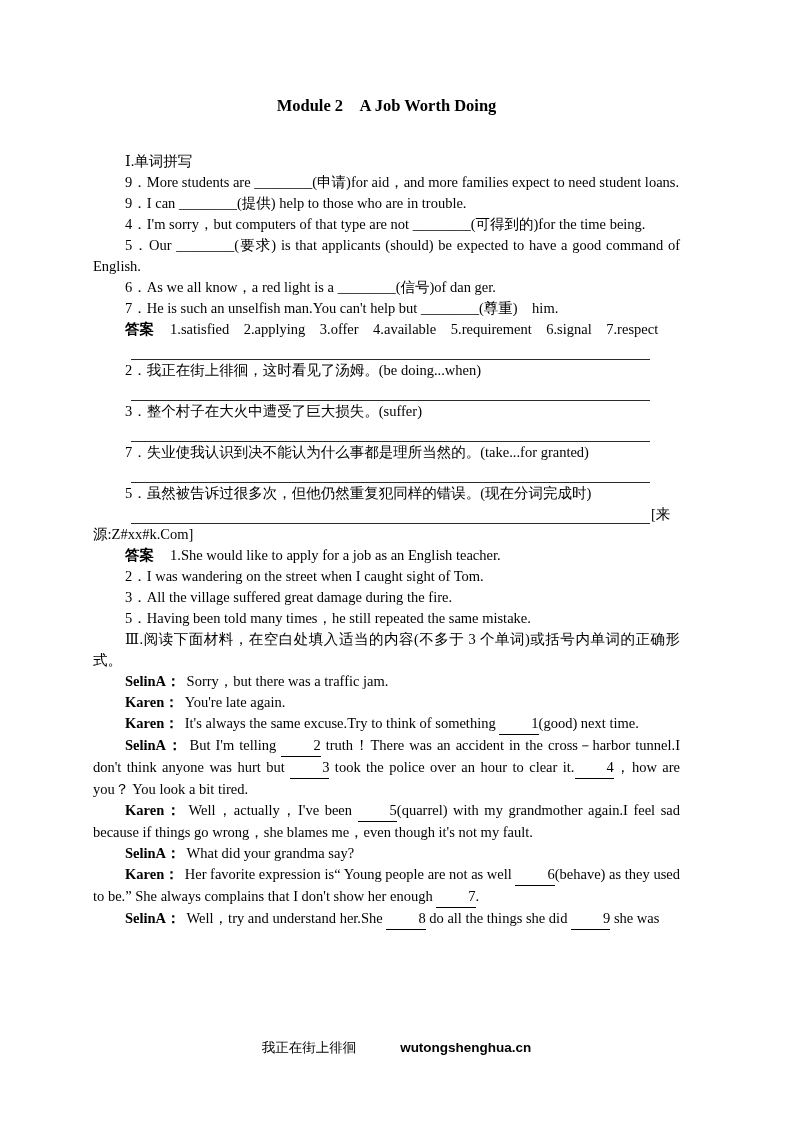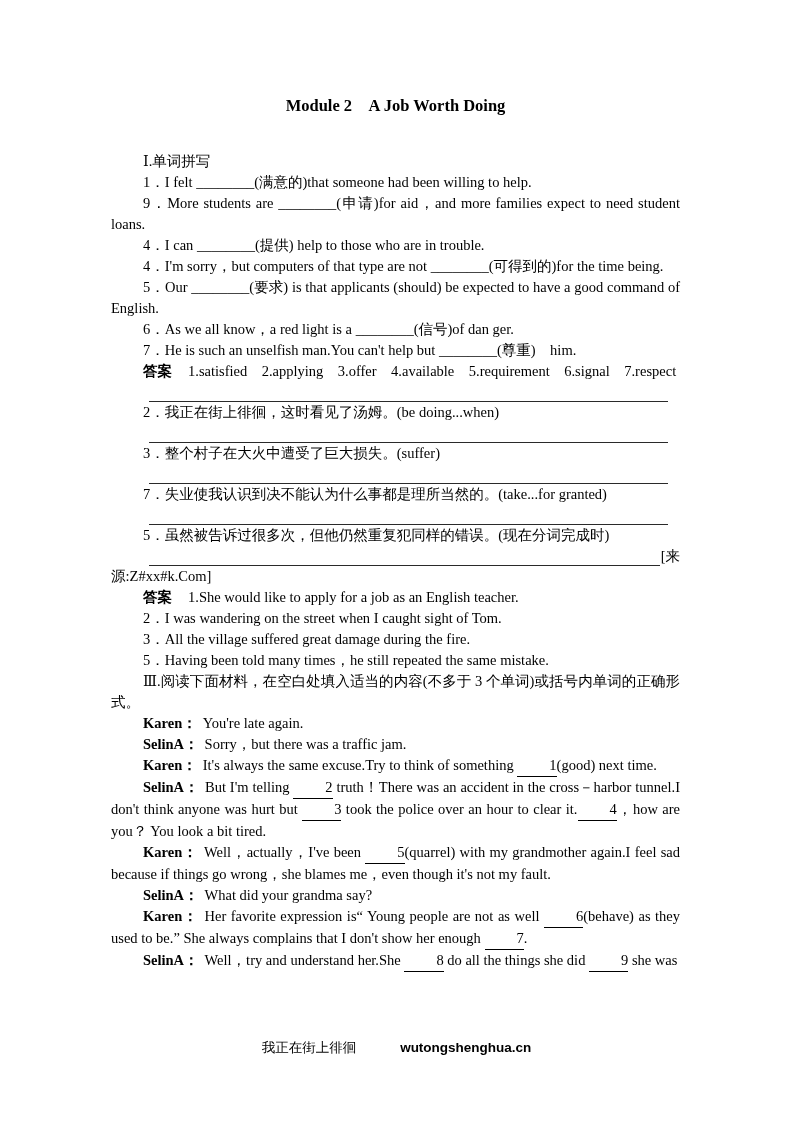--- a/index.html
+++ b/index.html
@@ -5,21 +5,21 @@
   html, body { margin: 0; padding: 0; background: #ffffff; }
   .page {
     position: relative;
     width: 793px;
     height: 1122px;
     background: #ffffff;
     color: #000000;
     font-family: "Liberation Serif", "DejaVu Serif", serif;
     overflow: hidden;
   }
-  .content { padding: 95px 113px 0 93px; margin-left: 18px; }
+  .content { padding: 95px 113px 0 93px; }
   .title {
     font-size: 16.5px;
     font-weight: 700;
     text-align: center;
     margin: 0 0 35px 0;
     line-height: 21px;
   }
   .para {
     margin: 0;
     font-size: 14.5px;
@@ -72,23 +72,22 @@
 </style>
 </head>
 <body>
 
 <div class="page">
   <div class="content">
 
     <h1 class="title">Module 2　A Job Worth Doing</h1>
 
     <p class="para heading">Ⅰ.单词拼写</p>
-    <p class="para">1．I felt ________(满意的)that someone had been willing to help.</p>
     <p class="para">9．More students are ________(申请)for aid，and more families expect to need student loans.</p>
-    <p class="para">4．I can ________(提供) help to those who are in trouble.</p>
+    <p class="para">9．I can ________(提供) help to those who are in trouble.</p>
     <p class="para">4．I'm sorry，but computers of that type are not ________(可得到的)for the time being.</p>
     <p class="para">5．Our ________(要求) is that applicants (should) be expected to have a good command of English.</p>
     <p class="para">6．As we all know，a red light is a ________(信号)of dan ger.</p>
     <p class="para">7．He is such an unselfish man.You can't help but ________(尊重)　him.</p>
     <p class="para"><b class="ans-label">答案</b><span>1.satisfied　2.applying　3.offer　4.available　5.requirement　6.signal　7.respect</span></p>
 
 
     <div class="blank-row">
         <div class="blank-line"></div>
         <span class="blank-tail"></span>
@@ -120,22 +119,22 @@
 
     <p class="para noindent">源:Z#xx#k.Com]</p>
 
     <p class="para"><b class="ans-label">答案</b><span>1.She would like to apply for a job as an English teacher.</span></p>
     <p class="para">2．I was wandering on the street when I caught sight of Tom.</p>
     <p class="para">3．All the village suffered great damage during the fire.</p>
     <p class="para">5．Having been told many times，he still repeated the same mistake.</p>
 
     <p class="para heading">Ⅲ.阅读下面材料，在空白处填入适当的内容(不多于 3 个单词)或括号内单词的正确形式。</p>
 
+    <p class="para"><b class="speaker">SelinA：</b><span>Sorry，but there was a traffic jam.</span></p>
     <p class="para"><b class="speaker">Karen：</b><span>You're late again.</span></p>
-    <p class="para"><b class="speaker">SelinA：</b><span>Sorry，but there was a traffic jam.</span></p>
     <p class="para"><b class="speaker">Karen：</b><span>It's always the same excuse.Try to think of something <span class="blank">1</span>(good) next time.</span></p>
     <p class="para"><b class="speaker">SelinA：</b><span>But I'm telling <span class="blank">2</span> truth！There was an accident in the cross－harbor tunnel.I don't think anyone was hurt but <span class="blank">3</span> took the police over an hour to clear it.<span class="blank">4</span>，how are you？ You look a bit tired.</span></p>
     <p class="para"><b class="speaker">Karen：</b><span>Well，actually，I've been <span class="blank">5</span>(quarrel) with my grandmother again.I feel sad because if things go wrong，she blames me，even though it's not my fault.</span></p>
     <p class="para"><b class="speaker">SelinA：</b><span>What did your grandma say?</span></p>
     <p class="para"><b class="speaker">Karen：</b><span>Her favorite expression is“ Young people are not as well <span class="blank">6</span>(behave) as they used to be.” She always complains that I don't show her enough <span class="blank">7</span>.</span></p>
     <p class="para"><b class="speaker">SelinA：</b><span>Well，try and understand her.She <span class="blank">8</span> do all the things she did <span class="blank">9</span> she was</span></p>
 
   </div>
 
   <div class="footer">

